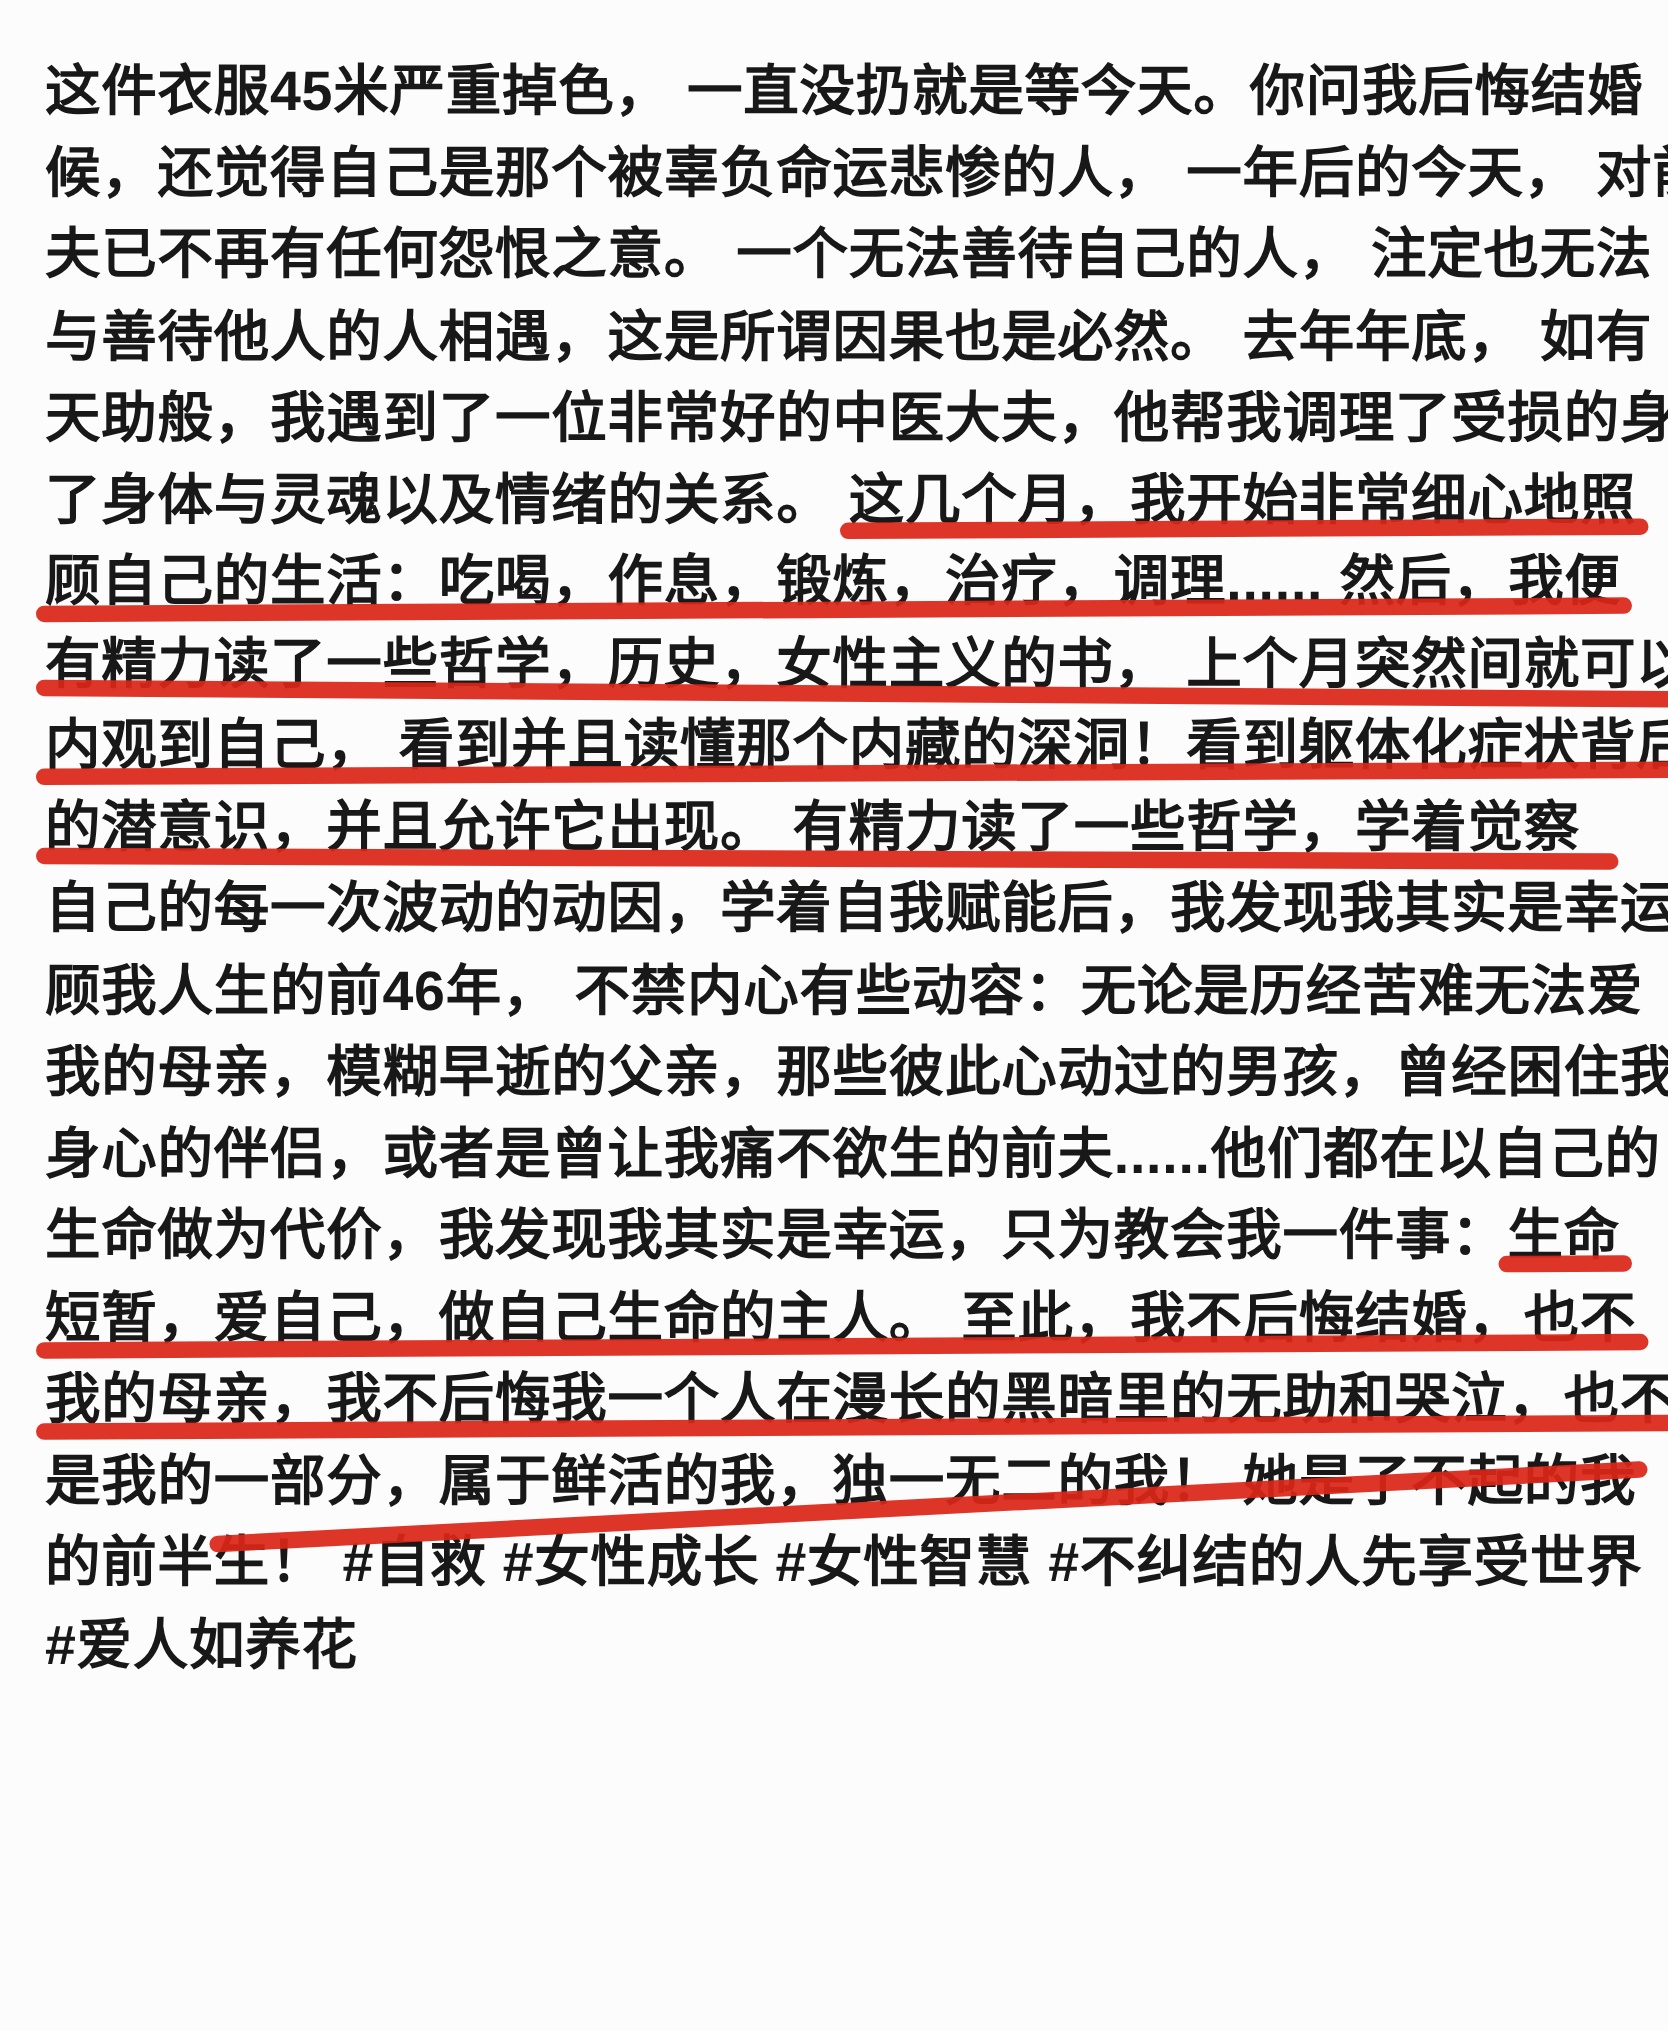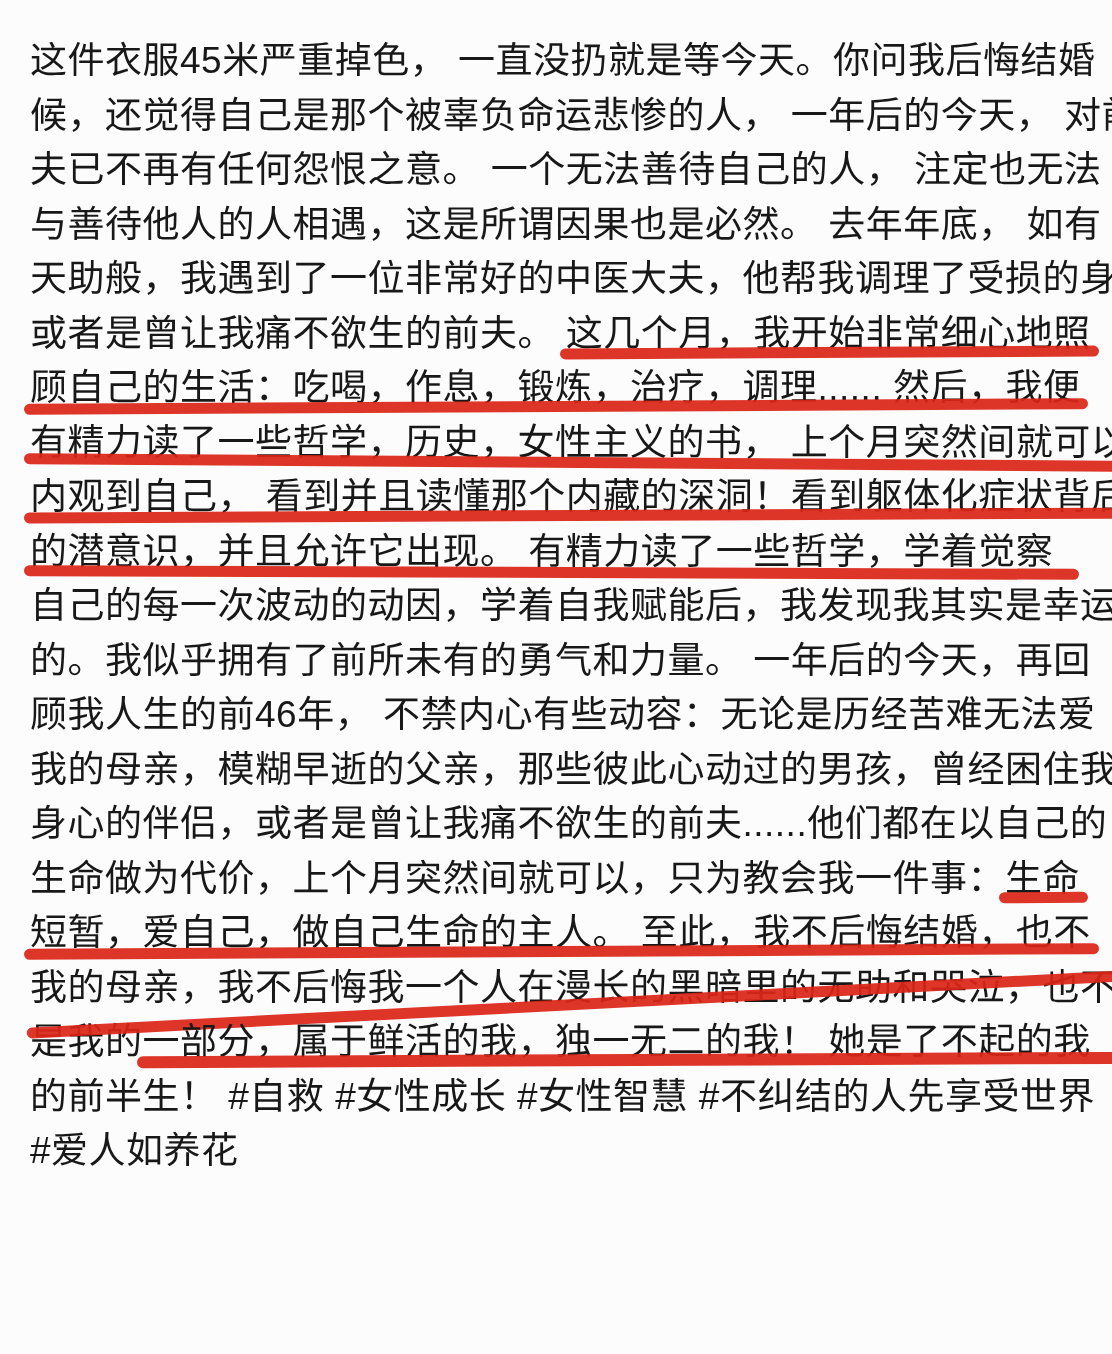--- a/index.html
+++ b/index.html
@@ -15,21 +15,21 @@
     font-family:"Liberation Sans", sans-serif;
     overflow:hidden;
   }
   .post{
     box-sizing:border-box;
     width:884px;
     padding:34px 24px 0 30px;
     color:var(--text);
     font-size:37px;
     line-height:54.5px;
-    font-weight:400;
+    font-weight:700;
     letter-spacing:0.5px;
   }
   .line{
     white-space:pre;
     height:54.5px;
   }
   .seg{display:inline;}
   
   .redline{position:relative;}
   .redline::after{
@@ -59,30 +59,29 @@
 </head>
 <body>
 
 <div class="post">
   <div>
       <div class="line"><span class="seg">这件衣服45米严重掉色， 一直没扔就是等今天。你问我后悔结婚</span></div>
       <div class="line"><span class="seg">候，还觉得自己是那个被辜负命运悲惨的人， 一年后的今天， 对前</span></div>
       <div class="line"><span class="seg">夫已不再有任何怨恨之意。 一个无法善待自己的人， 注定也无法</span></div>
       <div class="line"><span class="seg">与善待他人的人相遇，这是所谓因果也是必然。 去年年底， 如有</span></div>
       <div class="line"><span class="seg">天助般，我遇到了一位非常好的中医大夫，他帮我调理了受损的身</span></div>
-      <div class="line"><span class="seg">或者是曾让我痛不欲生的前夫。 </span><span class="seg redline">这几个月，我开始非常细心地照</span></div>
+      <div class="line"><span class="seg">了身体与灵魂以及情绪的关系。 </span><span class="seg redline">这几个月，我开始非常细心地照</span></div>
       <div class="line"><span class="seg redline">顾自己的生活：吃喝，作息，锻炼，治疗，调理...... 然后，我便</span></div>
       <div class="line"><span class="seg redline">有精力读了一些哲学，历史，女性主义的书， 上个月突然间就可以</span></div>
       <div class="line"><span class="seg redline">内观到自己， 看到并且读懂那个内藏的深洞！看到躯体化症状背后</span></div>
       <div class="line"><span class="seg redline">的潜意识，并且允许它出现。 有精力读了一些哲学，学着觉察</span></div>
       <div class="line"><span class="seg">自己的每一次波动的动因，学着自我赋能后，我发现我其实是幸运</span></div>
-      <div class="line"><span class="seg">的。我似乎拥有了前所未有的勇气和力量。 一年后的今天，再回</span></div>
       <div class="line"><span class="seg">顾我人生的前46年， 不禁内心有些动容：无论是历经苦难无法爱</span></div>
       <div class="line"><span class="seg">我的母亲，模糊早逝的父亲，那些彼此心动过的男孩，曾经困住我</span></div>
       <div class="line"><span class="seg">身心的伴侣，或者是曾让我痛不欲生的前夫......他们都在以自己的</span></div>
-      <div class="line"><span class="seg">生命做为代价，上个月突然间就可以，只为教会我一件事：</span><span class="seg redline">生命</span></div>
+      <div class="line"><span class="seg">生命做为代价，我发现我其实是幸运，只为教会我一件事：</span><span class="seg redline">生命</span></div>
       <div class="line"><span class="seg redline">短暂，爱自己，做自己生命的主人。 至此，我不后悔结婚，也不</span></div>
       <div class="line"><span class="seg redline">我的母亲，我不后悔我一个人在漫长的黑暗里的无助和哭泣，也不</span></div>
       <div class="line"><span class="seg">是我的</span><span class="seg redline">一部分，属于鲜活的我，独一无二的我！ 她是了不起的我</span></div>
       <div class="line"><span class="seg">的前半生！ </span><span class="seg hashtag">#自救</span><span class="seg"> </span><span class="seg hashtag">#女性成长</span><span class="seg"> </span><span class="seg hashtag">#女性智慧</span><span class="seg"> </span><span class="seg hashtag">#不纠结的人先享受世界</span></div>
       <div class="line"><span class="seg hashtag">#爱人如养花</span></div>
     </div>
 </div>
 
 </body></html>

